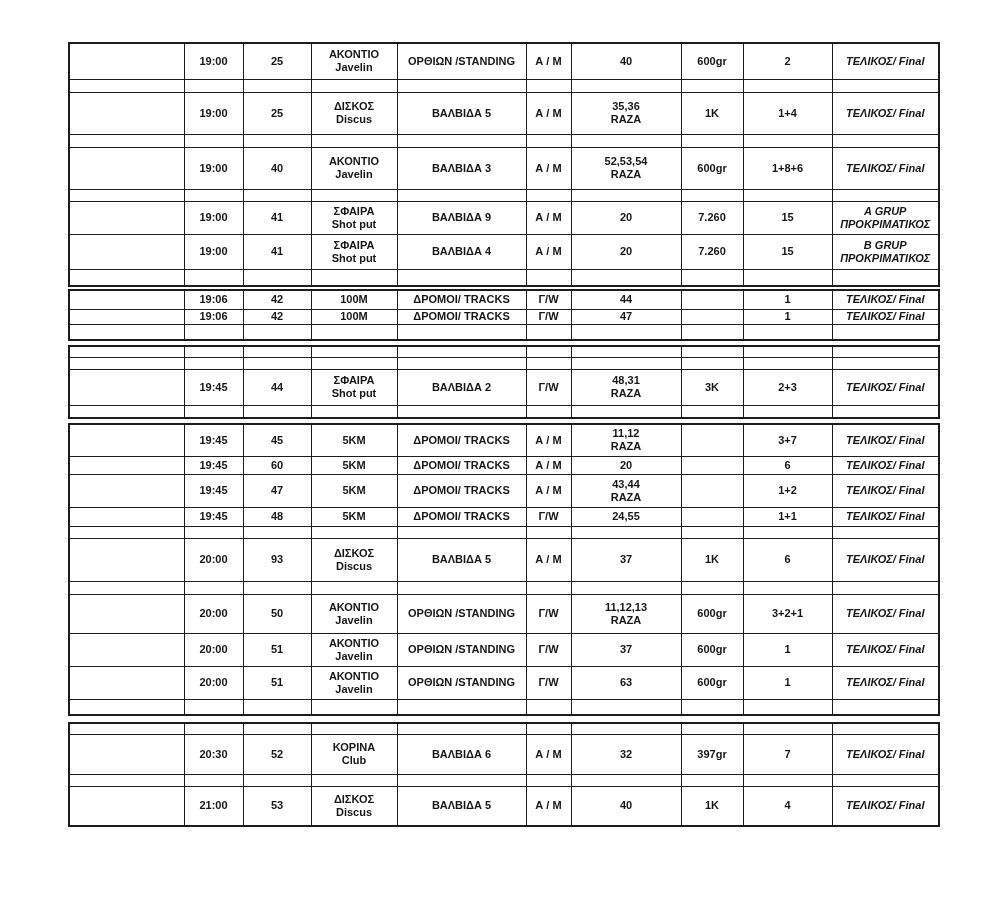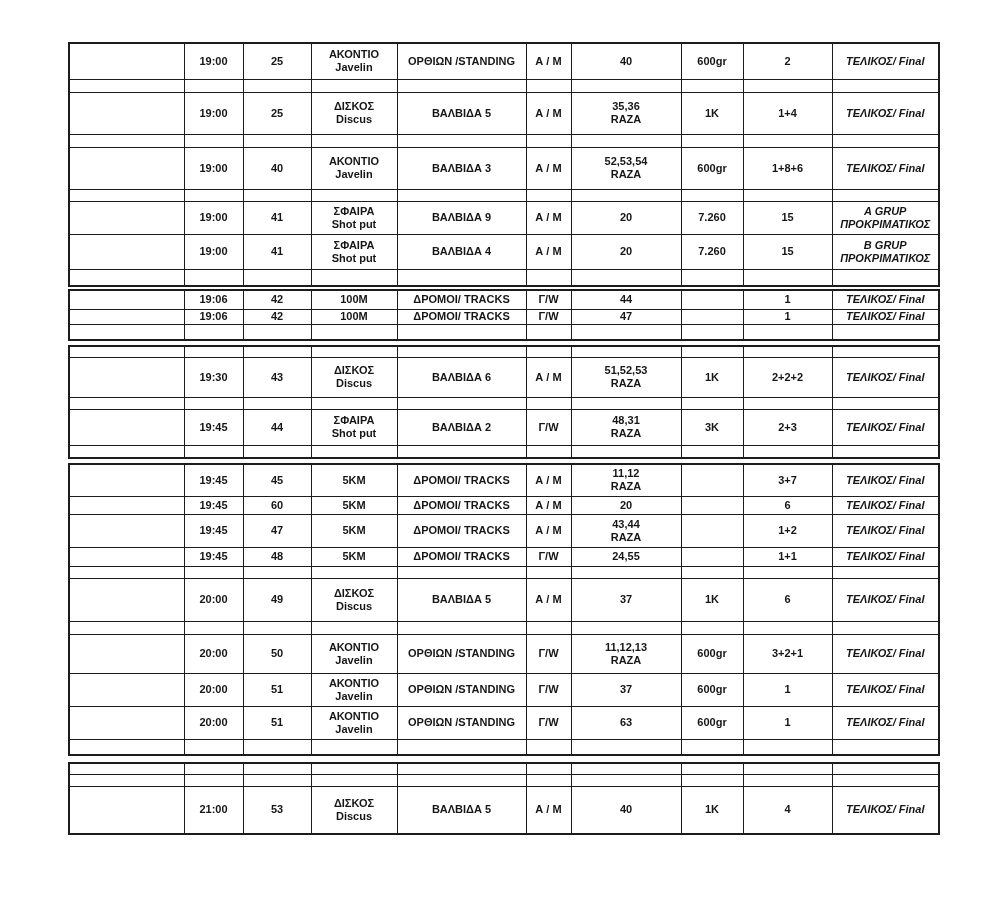--- a/index.html
+++ b/index.html
@@ -257,34 +257,20 @@
             <td class="col-time"></td>
             <td class="col-number"></td>
             <td class="col-event"></td>
             <td class="col-method"></td>
             <td class="col-gender"></td>
             <td class="col-classes"></td>
             <td class="col-weight"></td>
             <td class="col-entries"></td>
             <td class="col-stage"></td>
           </tr>
-          <tr style="height: 40px;">
-            <td class="col-blank"></td>
-            <td class="col-time">19:30</td>
-            <td class="col-number">43</td>
-            <td class="col-event">ΔΙΣΚΟΣ
-Discus</td>
-            <td class="col-method">ΒΑΛΒΙΔΑ 6</td>
-            <td class="col-gender">Α / Μ</td>
-            <td class="col-classes">51,52,53
-RAZA</td>
-            <td class="col-weight">1Κ</td>
-            <td class="col-entries">2+2+2</td>
-            <td class="col-stage">ΤΕΛΙΚΟΣ/ Final</td>
-          </tr>
           <tr style="height: 12px;">
             <td class="col-blank"></td>
             <td class="col-time"></td>
             <td class="col-number"></td>
             <td class="col-event"></td>
             <td class="col-method"></td>
             <td class="col-gender"></td>
             <td class="col-classes"></td>
             <td class="col-weight"></td>
             <td class="col-entries"></td>
@@ -390,21 +376,21 @@
             <td class="col-method"></td>
             <td class="col-gender"></td>
             <td class="col-classes"></td>
             <td class="col-weight"></td>
             <td class="col-entries"></td>
             <td class="col-stage"></td>
           </tr>
           <tr style="height: 43px;">
             <td class="col-blank"></td>
             <td class="col-time">20:00</td>
-            <td class="col-number">49</td>
+            <td class="col-number">93</td>
             <td class="col-event">ΔΙΣΚΟΣ
 Discus</td>
             <td class="col-method">ΒΑΛΒΙΔΑ 5</td>
             <td class="col-gender">Α / Μ</td>
             <td class="col-classes">37</td>
             <td class="col-weight">1Κ</td>
             <td class="col-entries">6</td>
             <td class="col-stage">ΤΕΛΙΚΟΣ/ Final</td>
           </tr>
           <tr style="height: 13px;">
@@ -492,33 +478,46 @@
             <td class="col-time"></td>
             <td class="col-number"></td>
             <td class="col-event"></td>
             <td class="col-method"></td>
             <td class="col-gender"></td>
             <td class="col-classes"></td>
             <td class="col-weight"></td>
             <td class="col-entries"></td>
             <td class="col-stage"></td>
           </tr>
+          <tr style="height: 40px;">
+            <td class="col-blank"></td>
+            <td class="col-time">20:30</td>
+            <td class="col-number">52</td>
+            <td class="col-event">ΚΟΡΙΝΑ
+Club</td>
+            <td class="col-method">ΒΑΛΒΙΔΑ 6</td>
+            <td class="col-gender">Α / Μ</td>
+            <td class="col-classes">32</td>
+            <td class="col-weight">397gr</td>
+            <td class="col-entries">7</td>
+            <td class="col-stage">ΤΕΛΙΚΟΣ/ Final</td>
+          </tr>
           <tr style="height: 12px;">
             <td class="col-blank"></td>
             <td class="col-time"></td>
             <td class="col-number"></td>
             <td class="col-event"></td>
             <td class="col-method"></td>
             <td class="col-gender"></td>
             <td class="col-classes"></td>
             <td class="col-weight"></td>
             <td class="col-entries"></td>
             <td class="col-stage"></td>
           </tr>
-          <tr style="height: 48px;">
+          <tr style="height: 40px;">
             <td class="col-blank"></td>
             <td class="col-time">21:00</td>
             <td class="col-number">53</td>
             <td class="col-event">ΔΙΣΚΟΣ
 Discus</td>
             <td class="col-method">ΒΑΛΒΙΔΑ 5</td>
             <td class="col-gender">Α / Μ</td>
             <td class="col-classes">40</td>
             <td class="col-weight">1Κ</td>
             <td class="col-entries">4</td>

